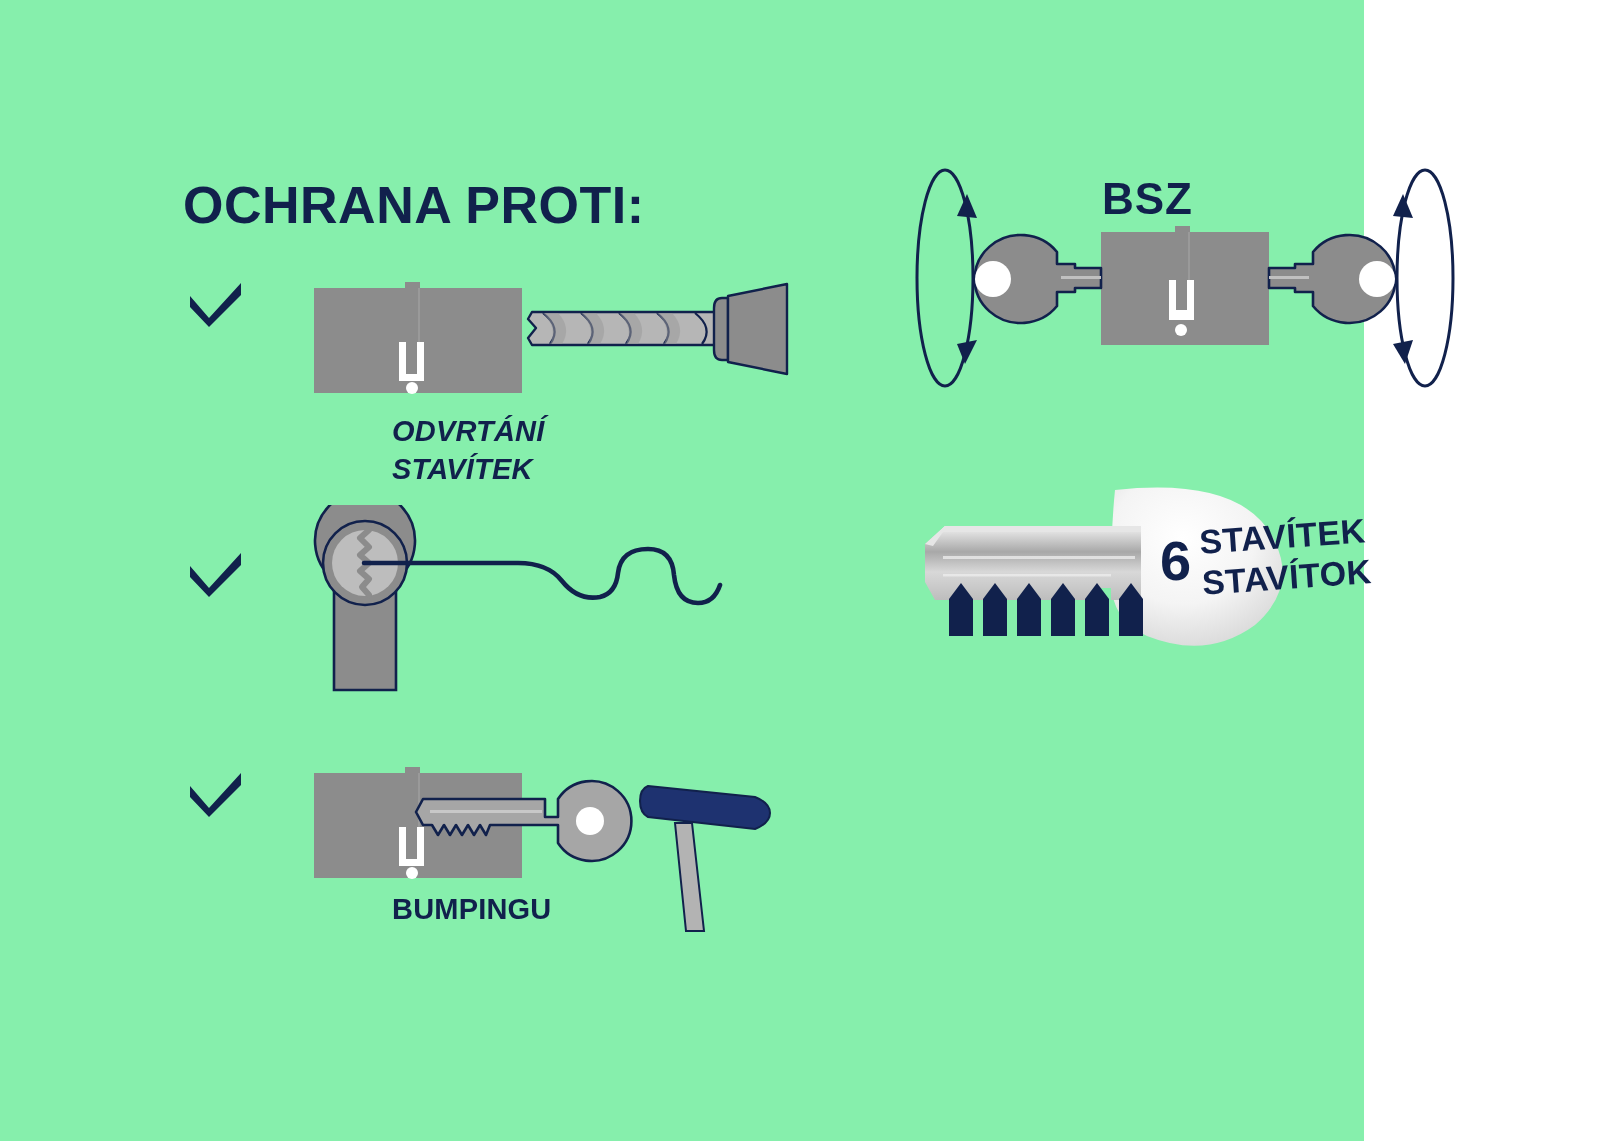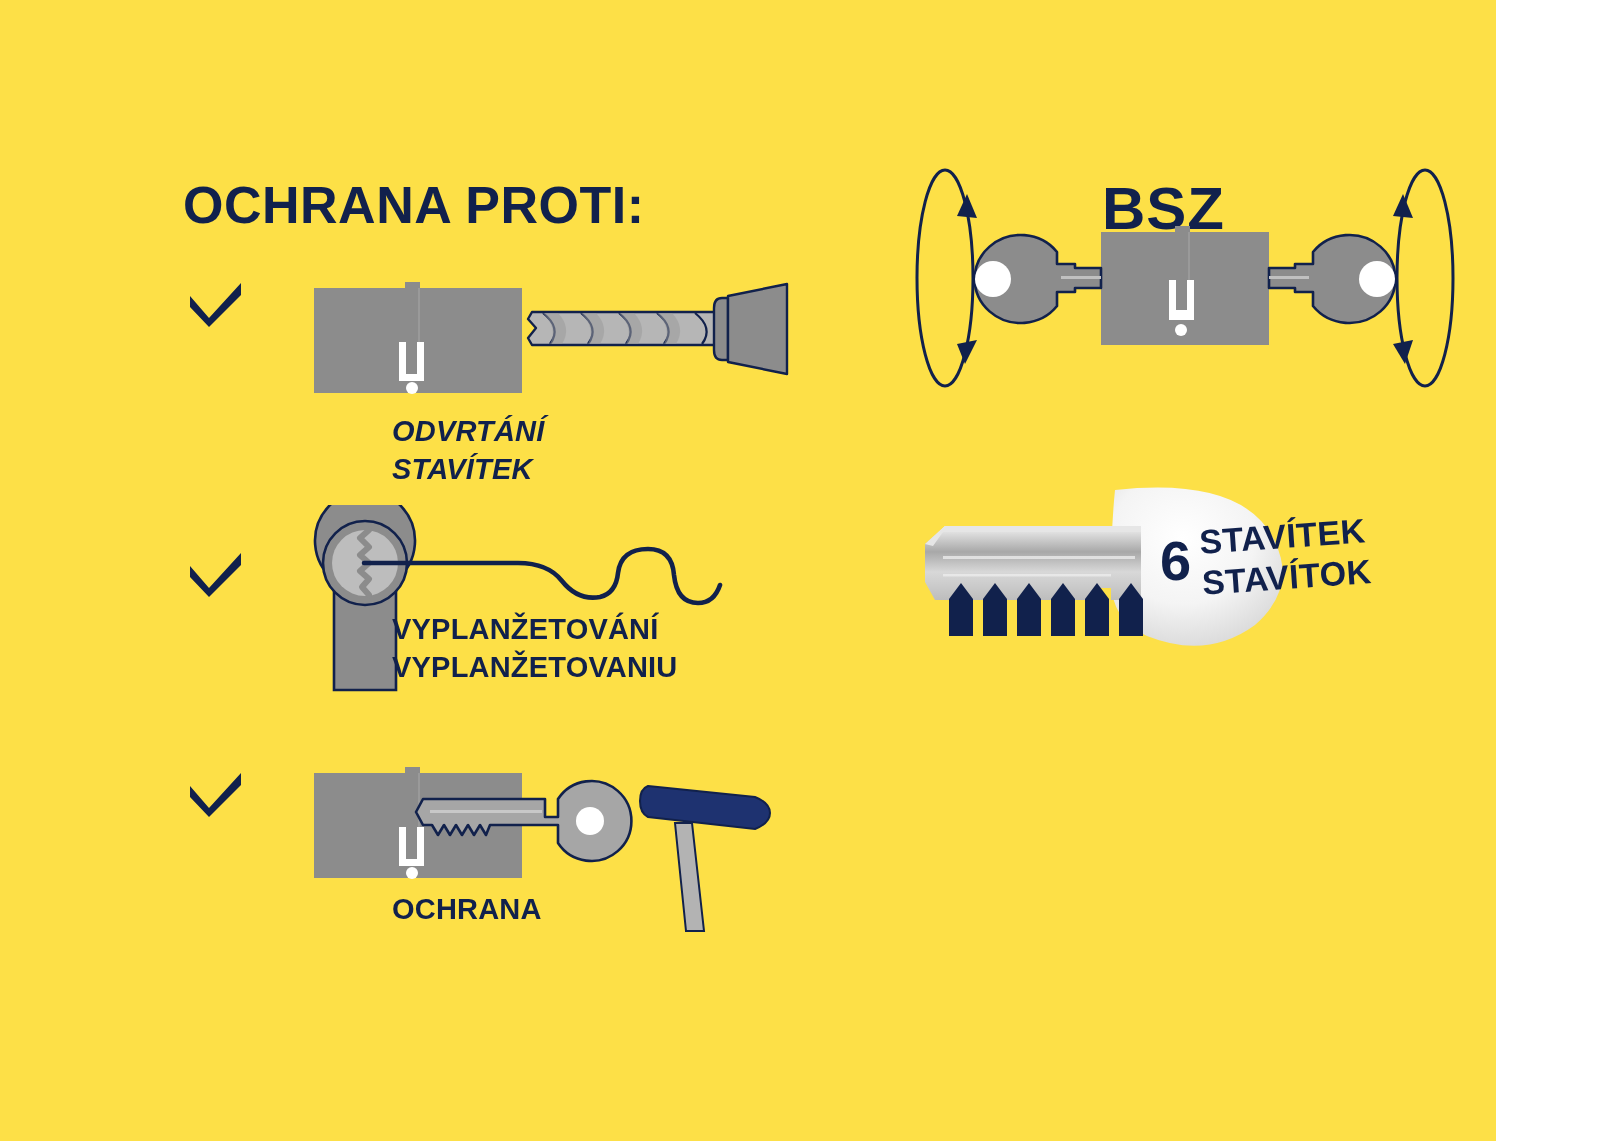--- a/index.html
+++ b/index.html
@@ -1,19 +1,19 @@
 <!DOCTYPE html>
 <html><head>
 <meta charset="utf-8">
 <style>
   * { margin:0; padding:0; box-sizing:border-box; }
   html,body { width:1600px; height:1141px; background:#ffffff; overflow:hidden; }
   body { font-family:"Liberation Sans", sans-serif; }
 
-  .canvas { position:relative; width:1496px; height:1141px; background:#fde047; }
+  .canvas { position:relative; width:1364px; height:1141px; background:#86efac; }
 
   
   .left-col { position:absolute; left:0; top:0; width:820px; height:1141px; }
 
   .heading {
     position:absolute; left:183px; top:175px;
     font-size:52px; font-weight:bold; letter-spacing:0.5px;
     color:#11214c; white-space:nowrap;
   }
 
@@ -39,21 +39,21 @@
   }
   .cap-1 { left:392px; top:142px; }
   .cap-2 { left:392px; top:105px; }
   .cap-3 { left:392px; top:135px; }
 
   
   .right-col { position:absolute; left:820px; top:0; width:780px; height:1141px; }
 
   .bsz-title {
     position:absolute; left:282px; top:174px;
-    font-size:60px; font-weight:bold; color:#11214c; letter-spacing:1px;
+    font-size:44px; font-weight:bold; color:#11214c; letter-spacing:1px;
   }
   .bsz-art { position:absolute; left:85px; top:160px; }
 
   .stav-art { position:absolute; left:95px; top:470px; }
   .stav-num {
     position:absolute; left:340px; top:528px;
     font-size:56px; font-weight:bold; color:#11214c;
   }
   .stav-lines {
     position:absolute; left:378px; top:522px;
@@ -137,24 +137,20 @@
             <path d="M69 25 L60 33 L69 42 L60 50 L69 58 L60 66 L69 74 L62 82 L69 90" fill="none" stroke="#8c8c8c" stroke-width="6" stroke-linejoin="round" stroke-linecap="round"></path>
           </g>
 
           <g>
             <path d="M64 58 L218 58 Q248 58 262 76 Q278 96 300 92 Q316 88 318 68
                      Q321 44 348 44 Q372 44 374 70 Q377 98 398 98 Q414 98 420 80" fill="none" stroke="#11214c" stroke-width="4.6" stroke-linecap="round"></path>
           </g>
         </svg>
       </div>
 
-      <div class="caption cap-2">
-        <div>VYPLANŽETOVÁNÍ</div>
-        <div>VYPLANŽETOVANIU</div>
-      </div>
     </div>
 
     <div class="row row-3">
 
       <div class="check check-3">
         <svg width="62" height="48" viewBox="0 0 62 48">
           <path d="M5 16 L24 38 L56 3 L56 15 L24 47 L5 27 Z" fill="#11214c"></path>
         </svg>
       </div>
 
@@ -177,21 +173,21 @@
           </g>
 
           <g>
             <path d="M348 31 L455 42 Q470 48 470 58 Q470 68 455 74 L348 62 Q340 58 340 46 Q340 34 348 31 Z" fill="#1e3270" stroke="#11214c" stroke-width="2"></path>
             <path d="M375 68 L392 68 L404 176 L386 176 Z" fill="#b3b3b3" stroke="#11214c" stroke-width="2"></path>
           </g>
         </svg>
       </div>
 
       <div class="caption cap-3">
-        <div>OCHRANA</div>
+        <div>BUMPINGU</div>
       </div>
     </div>
   </div>
 
   <div class="right-col">
 
     <div class="bsz-title">BSZ</div>
 
     <div class="bsz-art">
       <svg width="560" height="240" viewBox="0 0 560 240">

